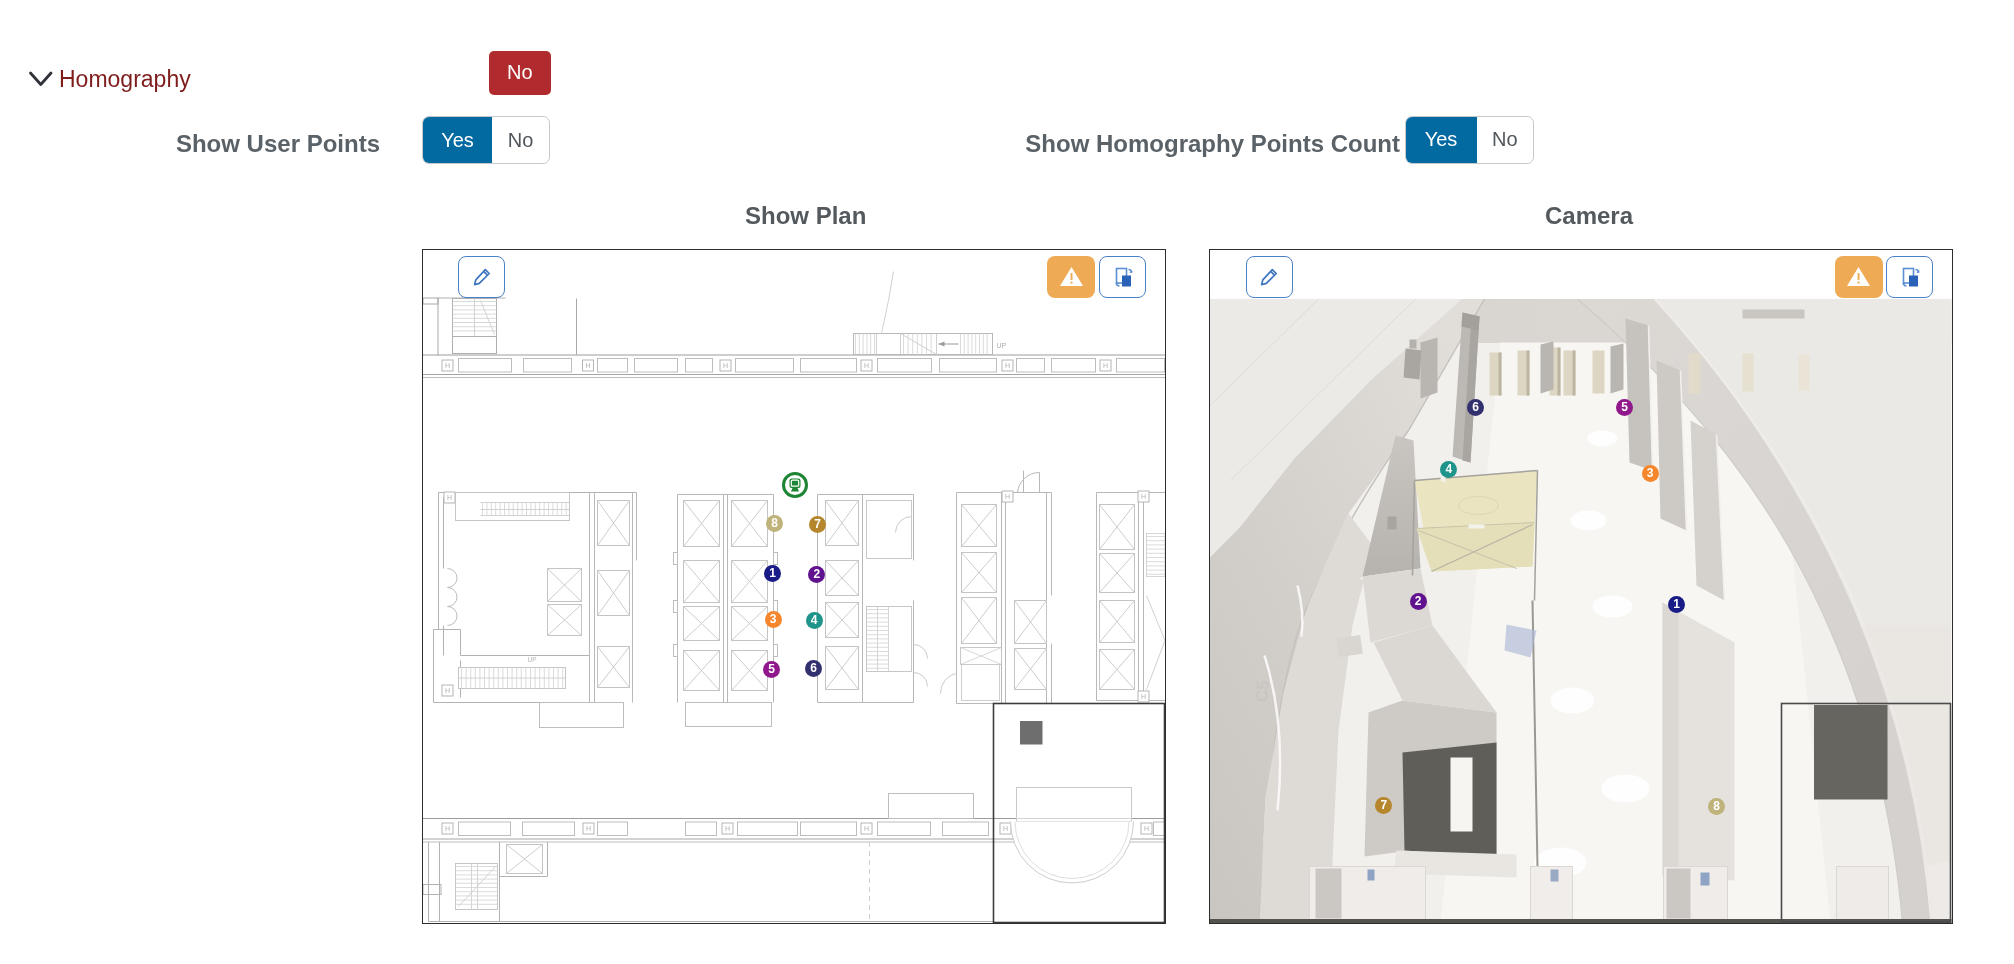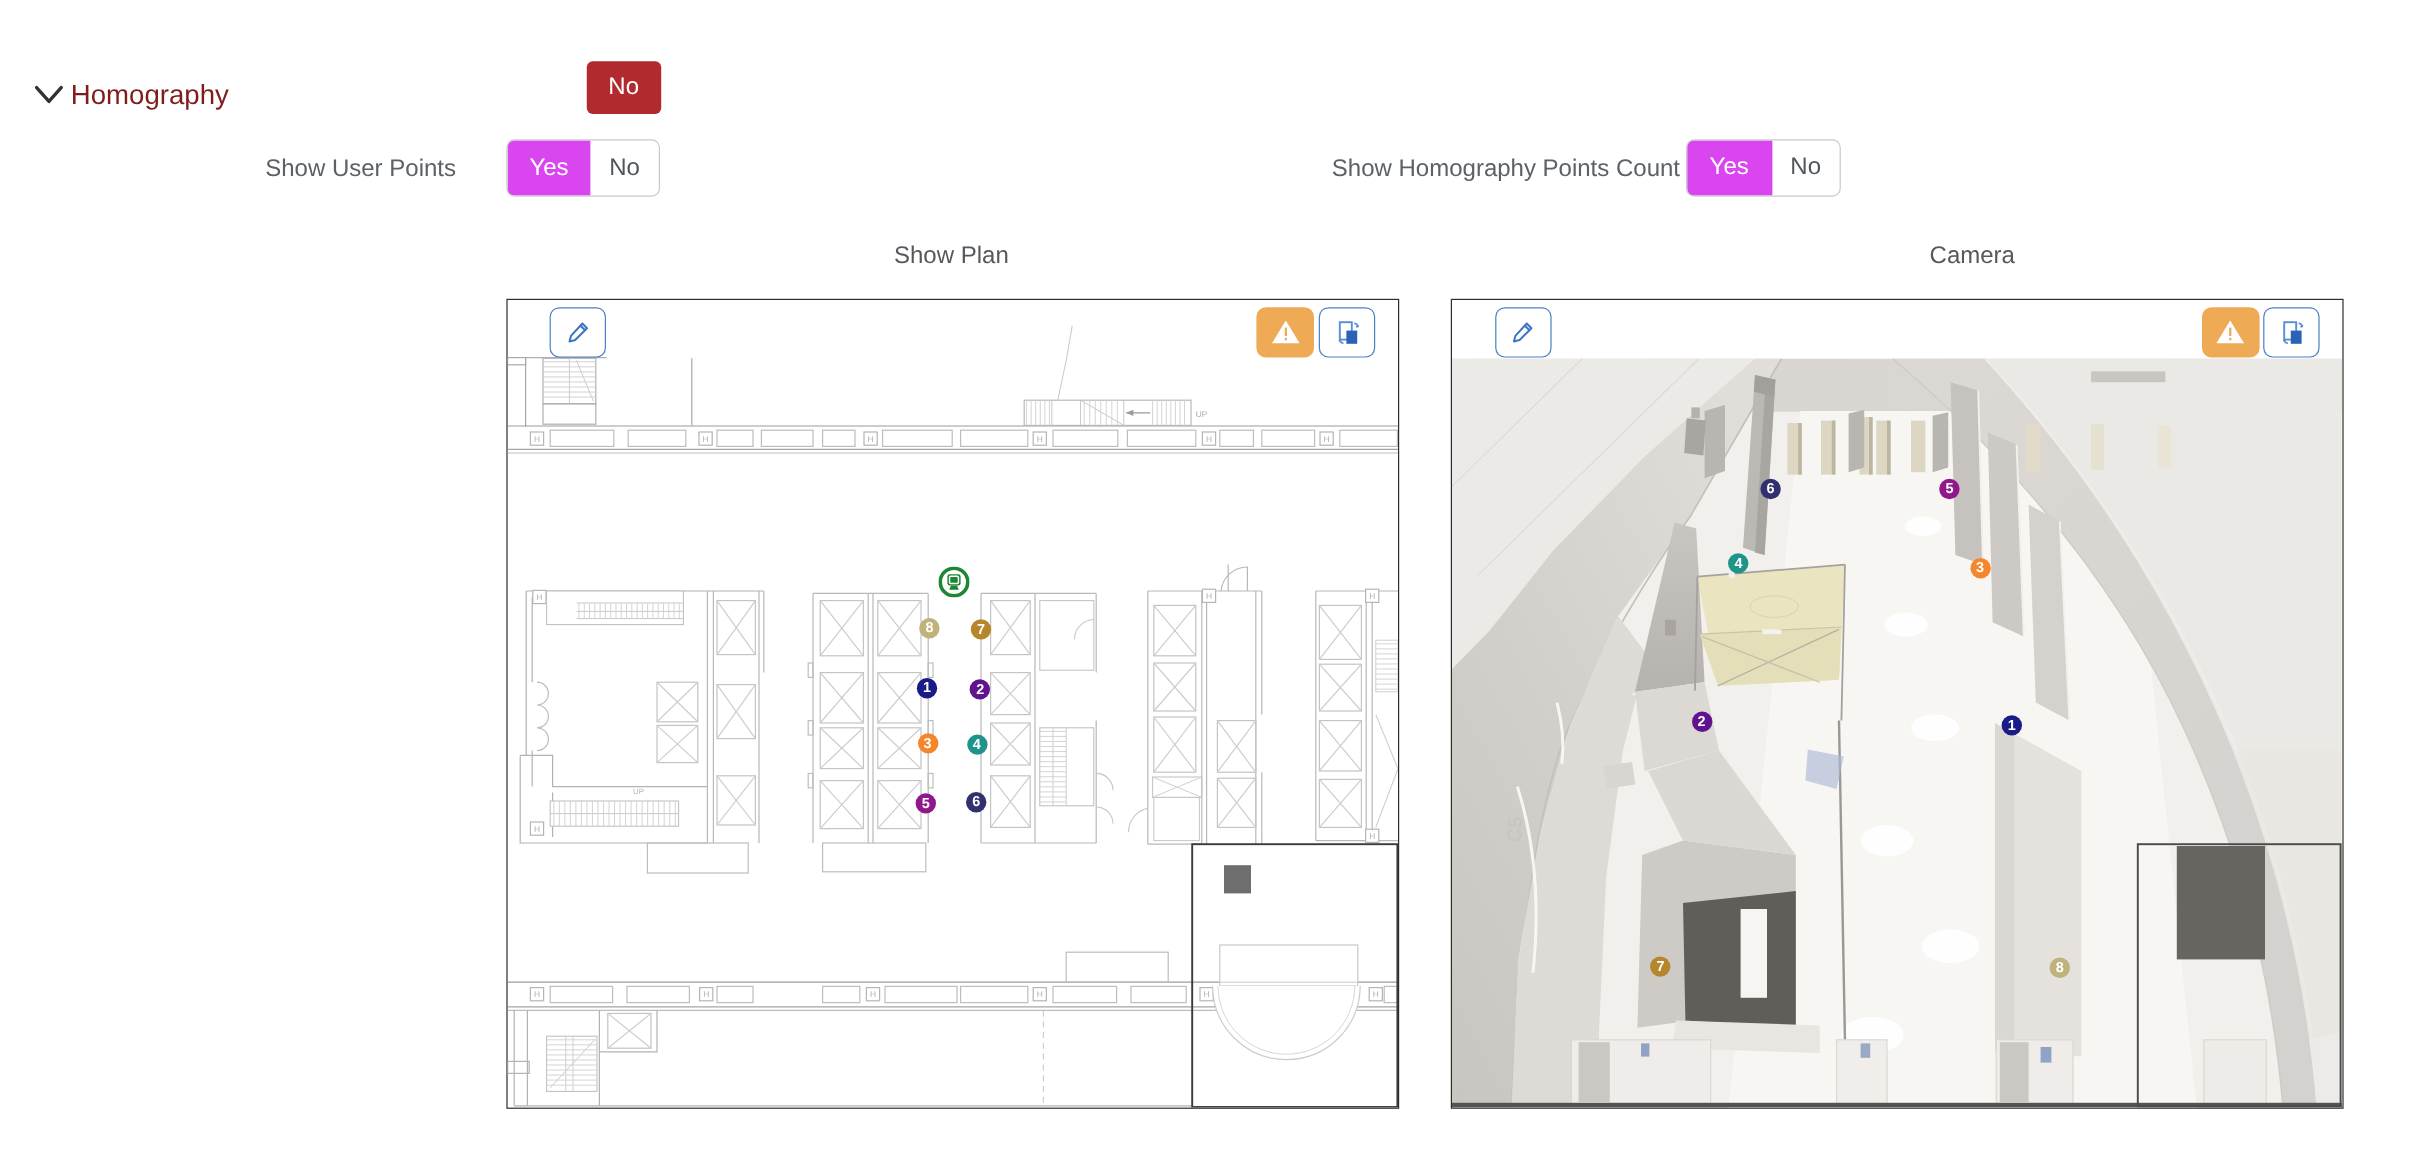--- a/index.html
+++ b/index.html
@@ -1,26 +1,26 @@
 <!DOCTYPE html>
 <html><head><meta charset="utf-8">
 <style>
 *{margin:0;padding:0;box-sizing:border-box}
 html,body{width:2014px;height:964px;background:#ffffff;font-family:"Liberation Sans",sans-serif;position:relative;overflow:hidden}
 .abs{position:absolute}
-.lbl{position:absolute;font-weight:normal;color:#5a6268;font-size:20px;white-space:nowrap}
+.lbl{position:absolute;font-weight:bold;color:#5a6268;font-size:24px;white-space:nowrap}
 .panel{position:absolute;width:744px;height:675px;border:1.4px solid #2d2d2d;background:#ffffff}
 .pt{position:absolute;width:17px;height:17px;border-radius:50%;color:#fff;font-size:12px;font-weight:bold;
     text-align:center;line-height:17px;font-family:"Liberation Sans",sans-serif}
 .btn-edit,.btn-copy{position:absolute;width:47px;height:42px;background:#fff;border:1.8px solid #4a80c6;border-radius:8px;
     display:flex;align-items:center;justify-content:center}
 .btn-warn{position:absolute;width:48px;height:42px;background:#eeaa55;border-radius:8px;
     display:flex;align-items:center;justify-content:center}
 .toggle{position:absolute;height:48px;border:1px solid #c9c9c9;border-radius:7px;background:#fff;display:flex;overflow:hidden}
-.tog-yes{background:#d946ef;color:#fff;font-size:20px;display:flex;align-items:center;justify-content:center}
+.tog-yes{background:#0369a1;color:#fff;font-size:20px;display:flex;align-items:center;justify-content:center}
 .tog-no{color:#4f565c;font-size:20px;display:flex;align-items:center;justify-content:center}
 </style></head>
 <body>
 
 <svg class="abs" style="left:28px;top:70px" width="26" height="20" viewBox="0 0 26 20">
 <path d="M2.5 3 L12.8 14.5 L23 3" fill="none" stroke="#2f3338" stroke-width="2.8" stroke-linecap="round" stroke-linejoin="round"></path>
   </svg>
 
 <div class="abs" style="left:59px;top:66px;font-size:23px;color:#7f1d1d">Homography</div>
 
@@ -35,21 +35,21 @@
 
 <div class="lbl" style="right:614px;top:130px">Show Homography Points Count</div>
 
 <div class="toggle" style="left:1404.5px;top:115.5px;width:129.5px">
 <div class="tog-yes" style="width:71px">Yes</div>
     <div class="tog-no" style="flex:1">No</div>
   </div>
 
 <div class="lbl" style="left:745px;top:202px;color:#54595e">Show Plan</div>
 
-<div class="lbl" style="left:1608px;top:202px;color:#54595e">Camera</div>
+<div class="lbl" style="left:1545px;top:202px;color:#54595e">Camera</div>
 
 <div class="panel" style="left:421.8px;top:249px">
 <svg width="742" height="673" viewBox="422.5 249.5 742 673" style="position:absolute;left:0;top:0">
 
 <rect x="422.5" y="297.5" width="15" height="6" fill="none" stroke="#a8a8a8" stroke-width="1"></rect>
 
 <line x1="437.5" y1="297.5" x2="437.5" y2="355" stroke="#a8a8a8" stroke-width="1"></line>
 
 <g>
         <rect x="452" y="298" width="44" height="38" fill="#fff" stroke="#b0b0b0" stroke-width="1"></rect>

